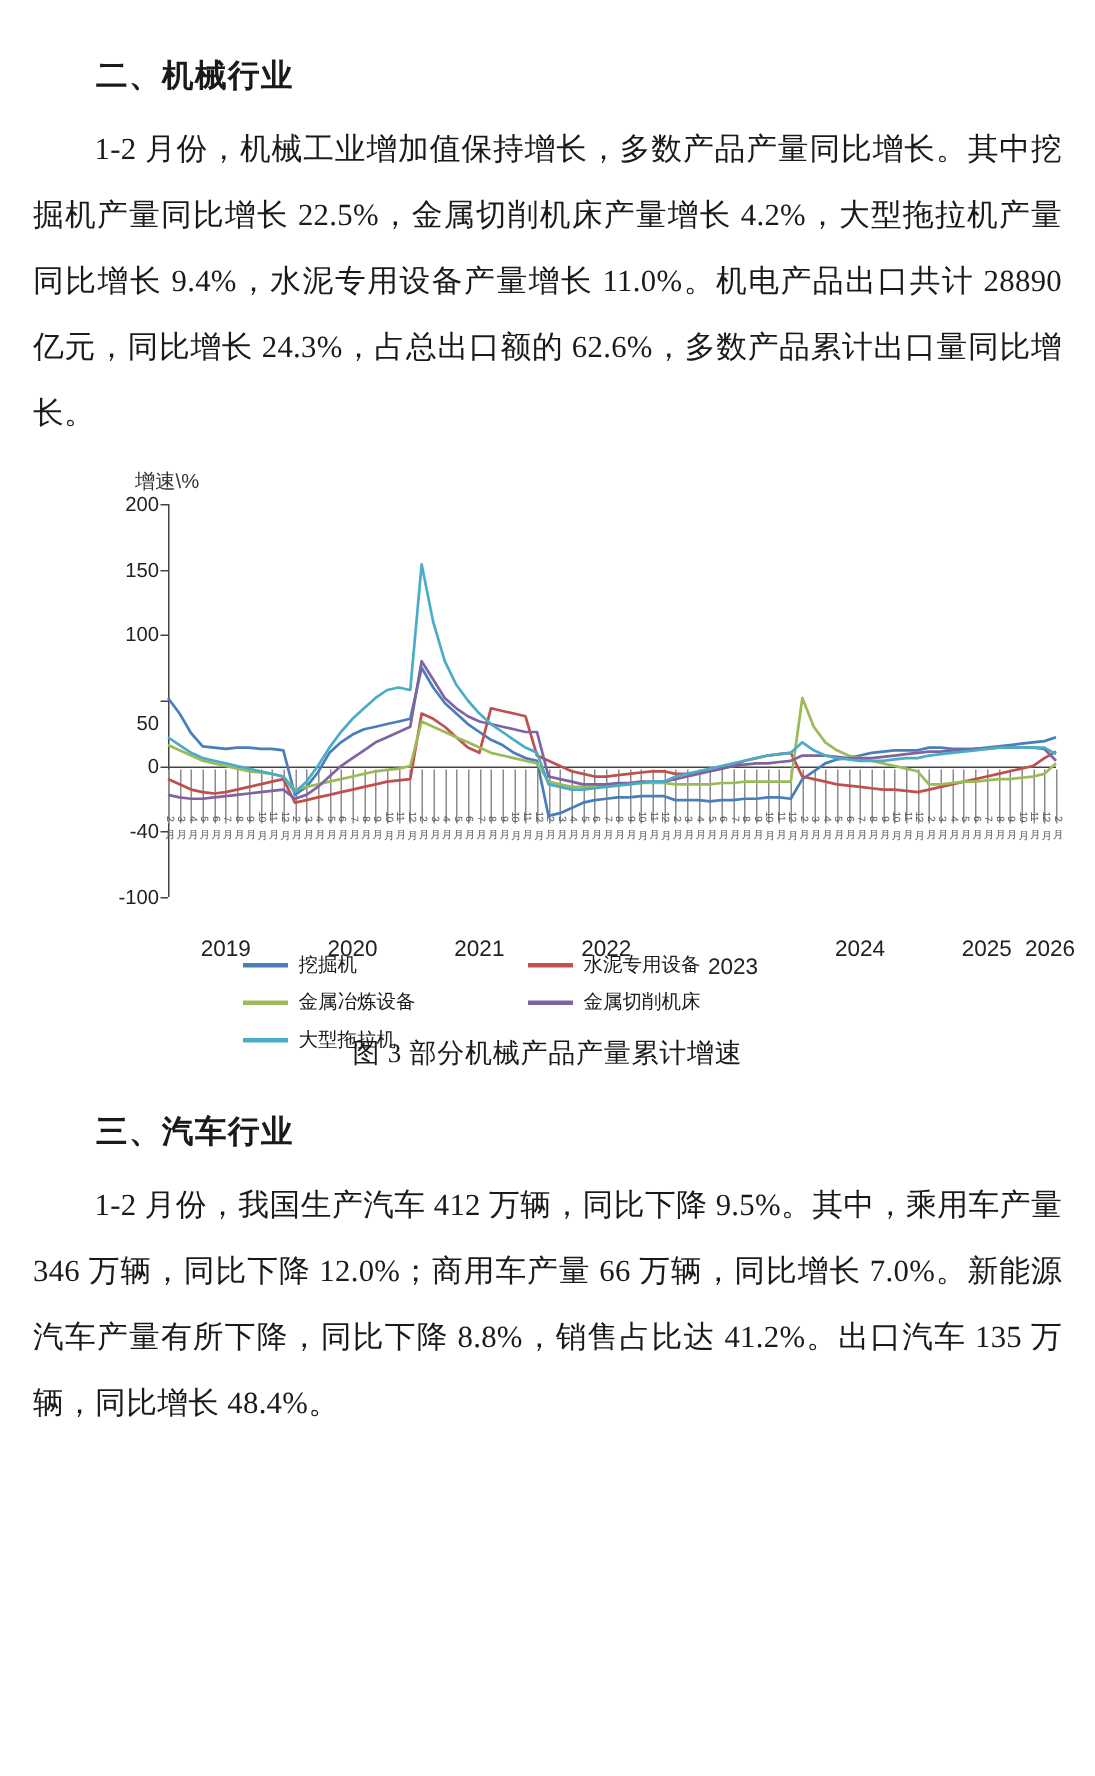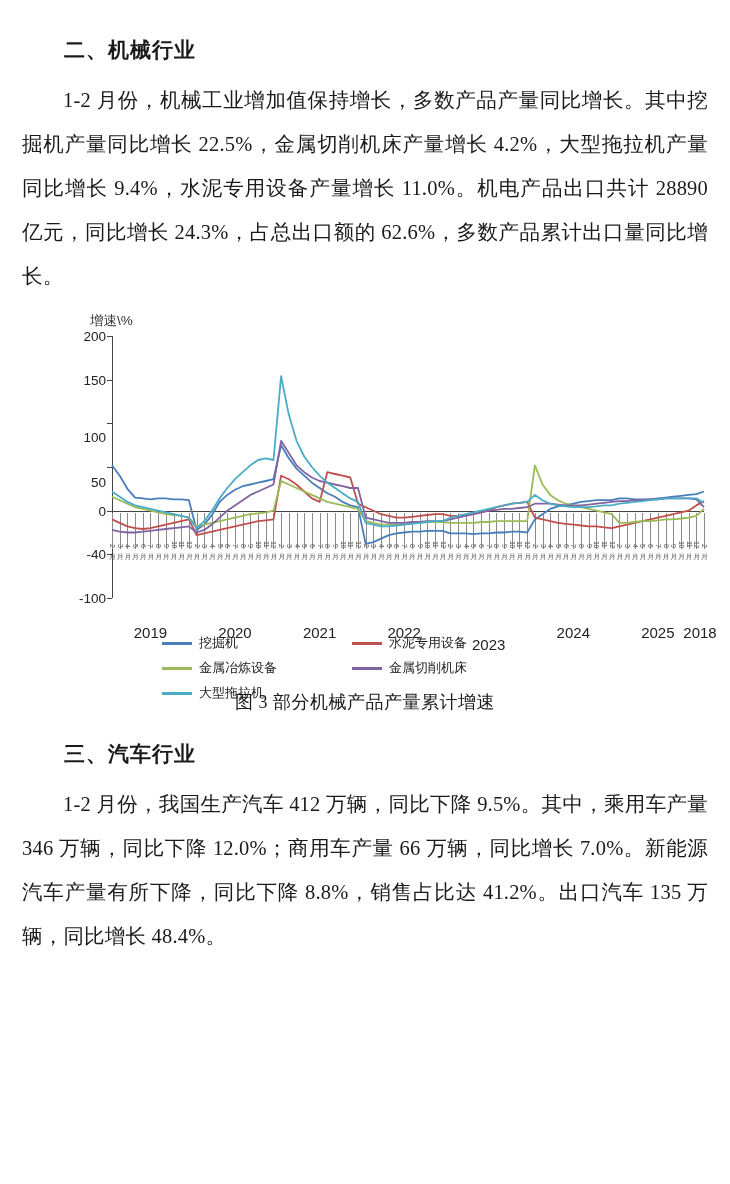--- a/index.html
+++ b/index.html
@@ -194,21 +194,21 @@
             <div style="position: absolute; left: 0px; top: 0px; width: 100%;">
               <div class="ytick" style="top: 174.667px;">0</div>
               <div class="ytick-mark" style="top: 174.667px;"></div>
               <div class="xaxis-line" style="top: 174.667px;"></div>
             </div>
             <div style="position: absolute; left: 0px; top: 0px; width: 100%;">
               <div class="ytick" style="top: 146px;">50</div>
               <div class="ytick-mark" style="top: 131px;"></div>
             </div>
             <div style="position: absolute; left: 0px; top: 0px; width: 100%;">
-              <div class="ytick" style="top: 101px;">100</div>
+              <div class="ytick" style="top: 87px;">100</div>
               <div class="ytick-mark" style="top: 87.3333px;"></div>
             </div>
             <div style="position: absolute; left: 0px; top: 0px; width: 100%;">
               <div class="ytick" style="top: 43.6667px;">150</div>
               <div class="ytick-mark" style="top: 43.6667px;"></div>
             </div>
             <div style="position: absolute; left: 0px; top: 0px; width: 100%;">
               <div class="ytick" style="top: 0px;">200</div>
               <div class="ytick-mark" style="top: 0px;"></div>
             </div>
@@ -380,21 +380,21 @@
           </svg>
       </div>
       <div class="year-labels" id="yearlabels">
           <div class="year-label" style="left: 38.4416px;">2019</div>
           <div class="year-label" style="left: 123.013px;">2020</div>
           <div class="year-label" style="left: 207.584px;">2021</div>
           <div class="year-label" style="left: 292.156px;">2022</div>
           <div class="year-label" style="left: 376.727px; margin-top: 12px;">2023</div>
           <div class="year-label" style="left: 461.299px;">2024</div>
           <div class="year-label" style="left: 545.87px;">2025</div>
-          <div class="year-label" style="left: 588px;">2018</div>
+          <div class="year-label" style="left: 588px;">2026</div>
         </div>
       <div class="legend" id="legend">
           <div class="legend-item">
             <span class="legend-swatch" style="background: rgb(74, 126, 187);"></span>
             <span>挖掘机</span>
           </div>
           <div class="legend-item">
             <span class="legend-swatch" style="background: rgb(192, 80, 77);"></span>
             <span>水泥专用设备</span>
           </div>

